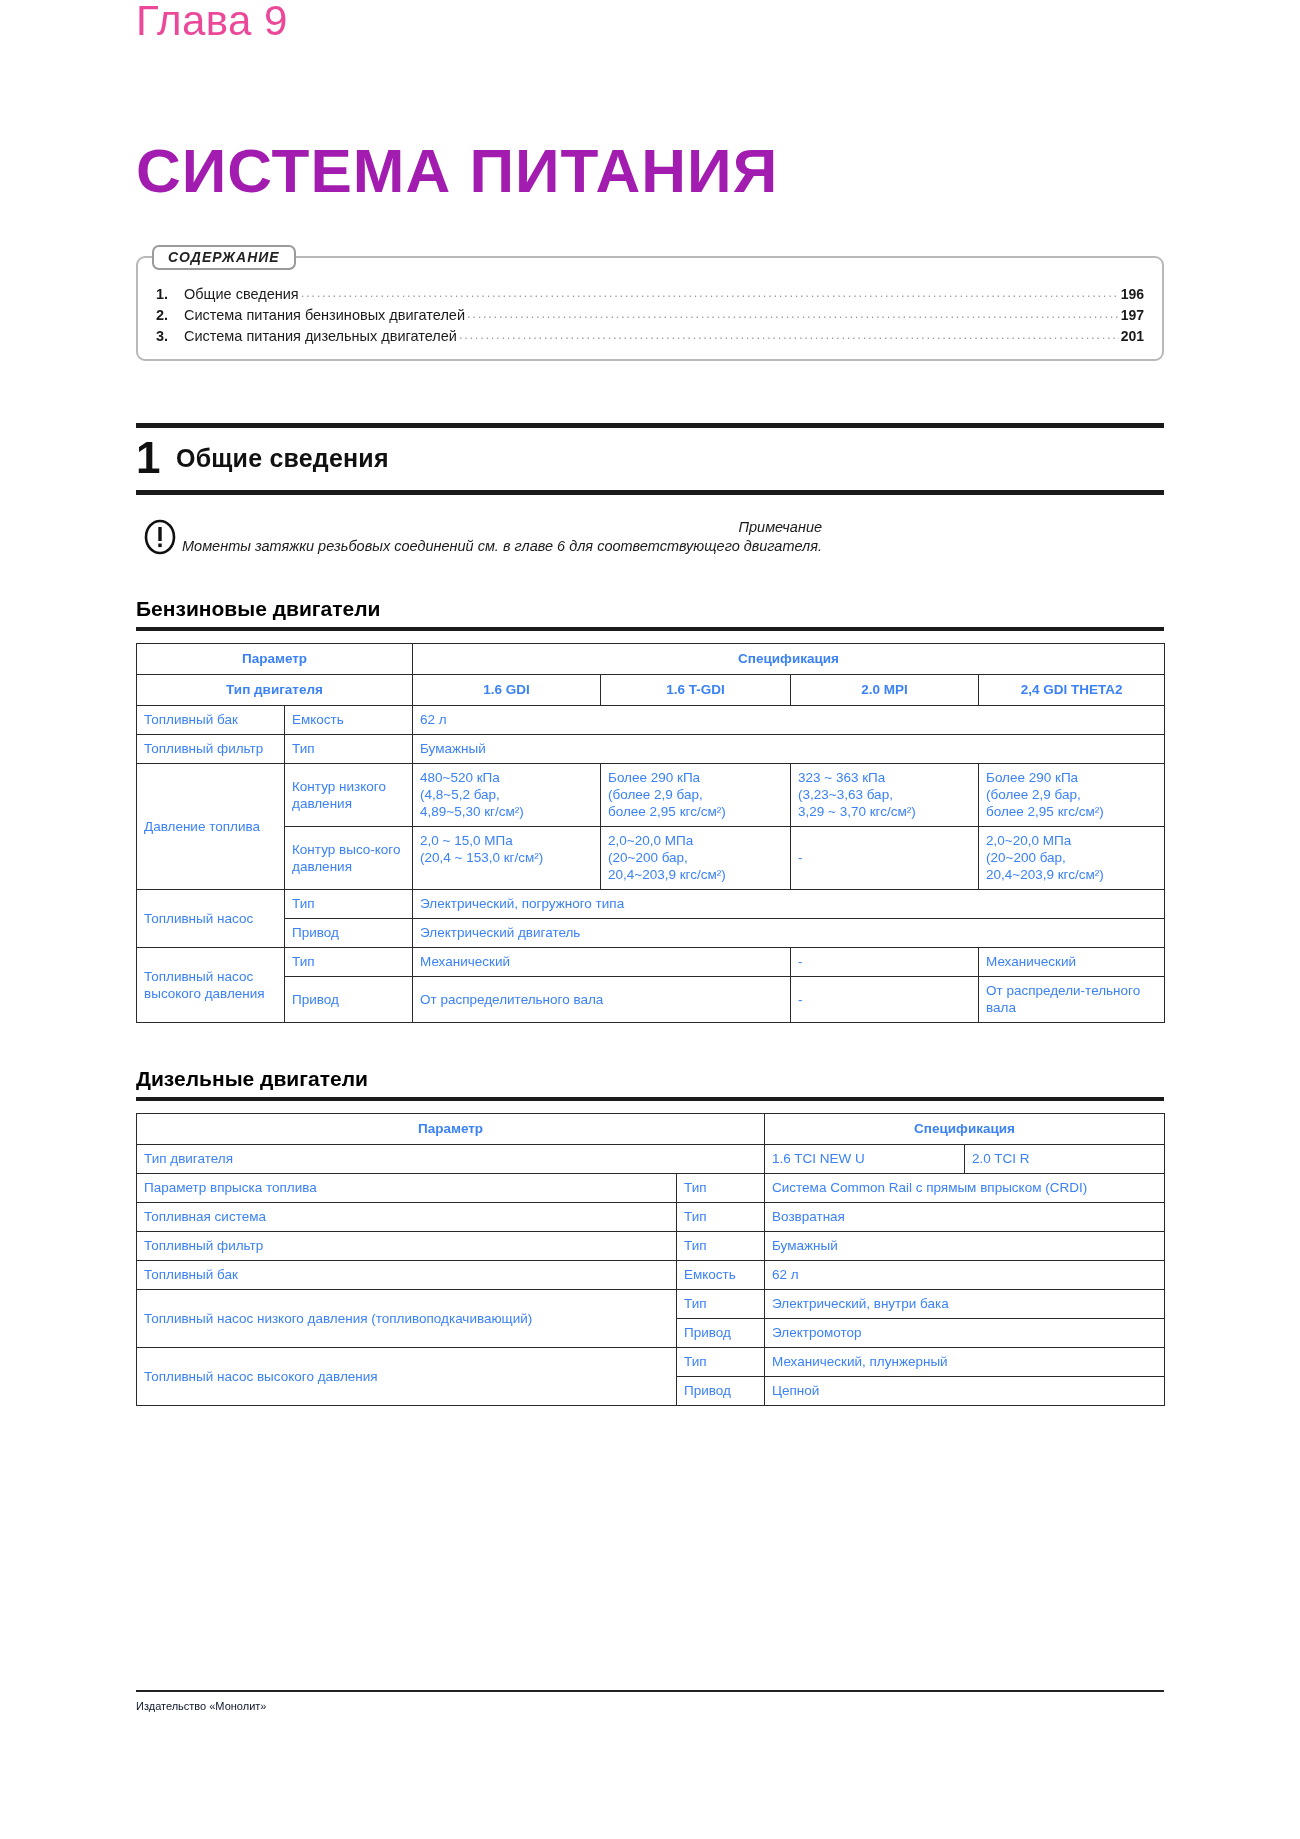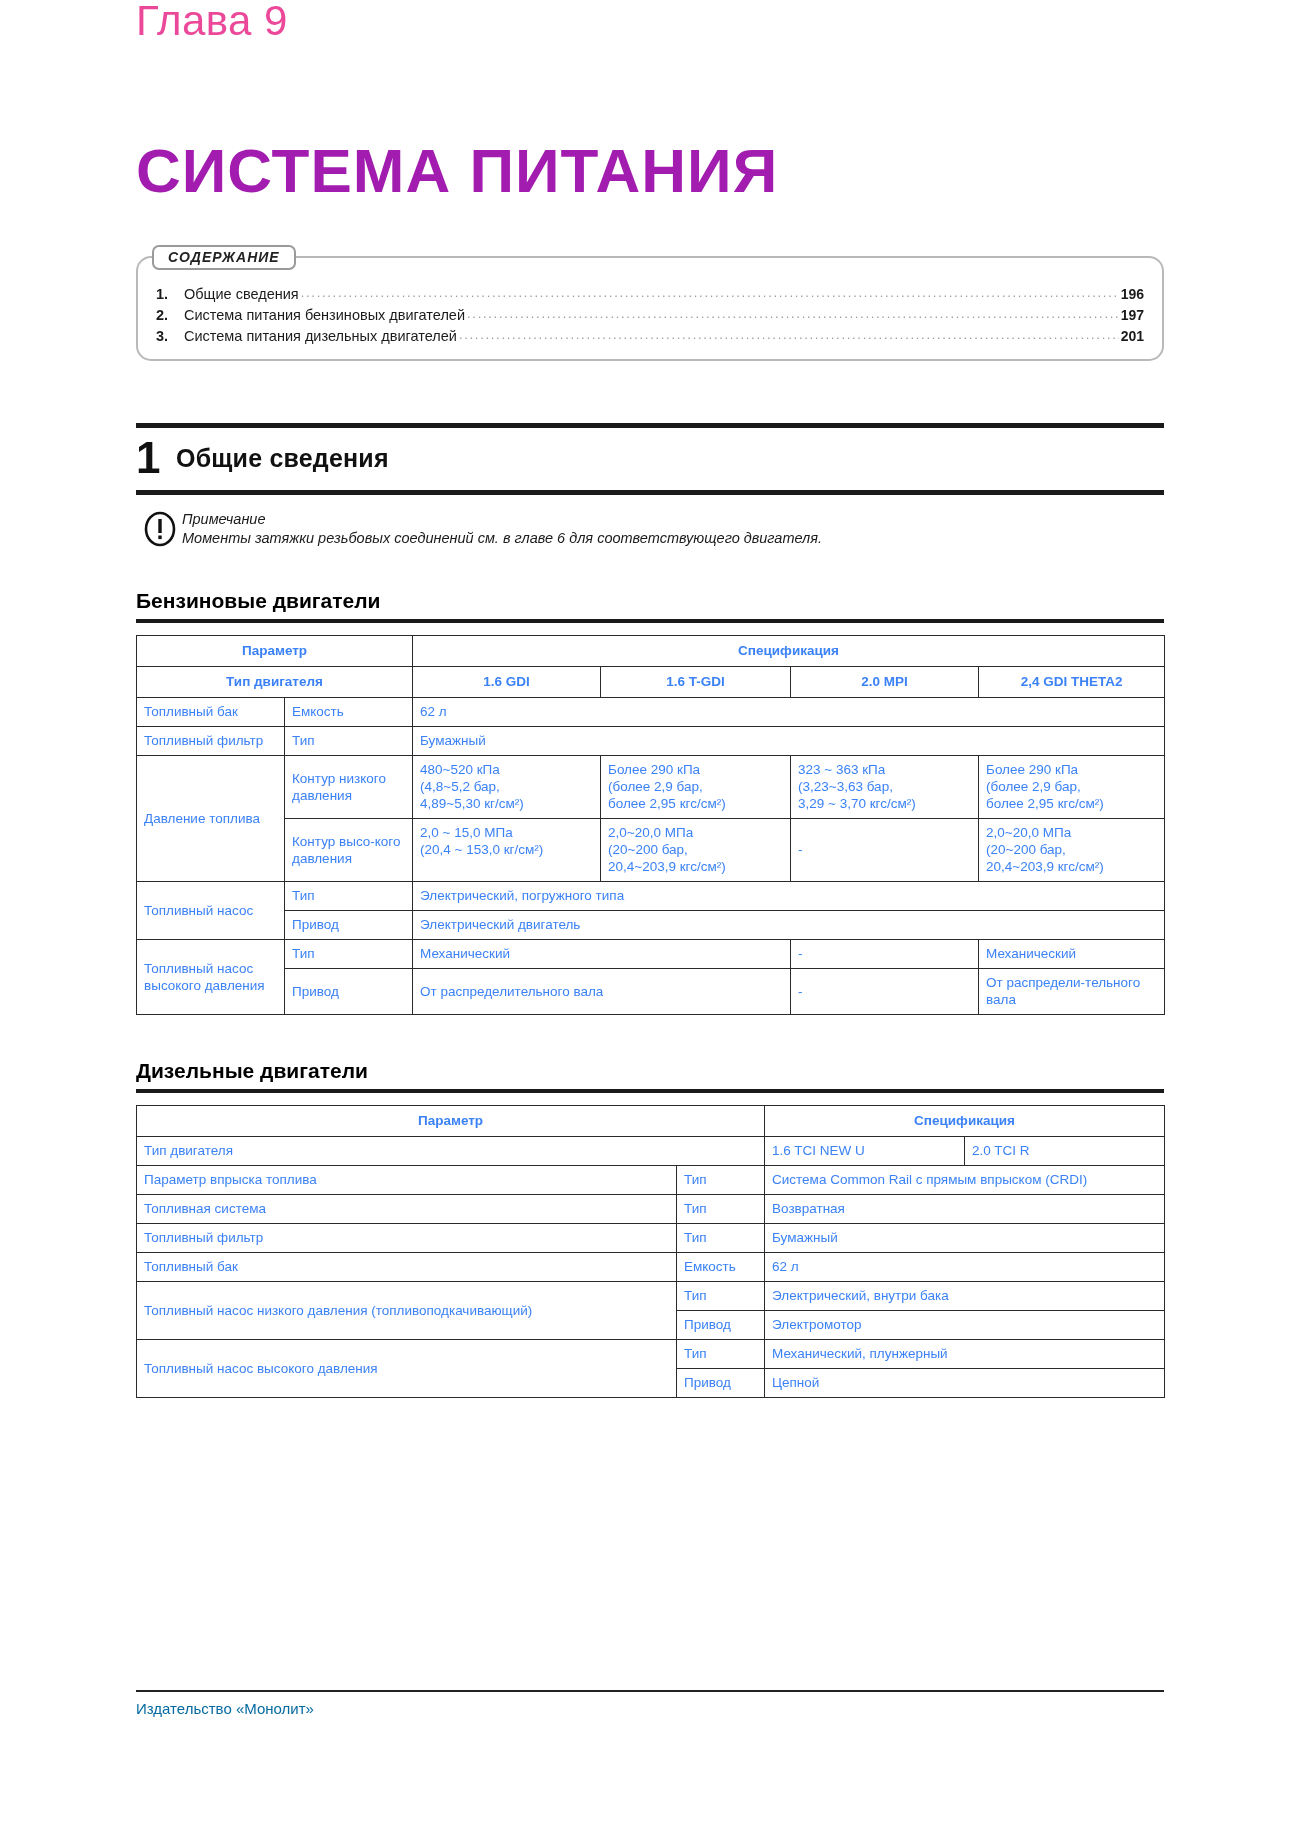--- a/index.html
+++ b/index.html
@@ -44,21 +44,21 @@
     letter-spacing: 1px;
     margin-top: 98px;
     line-height: 1;
     color: #a21caf;
   }
 
   
   .toc {
     margin-top: 54px;
     border: 2px solid #b9b9b9;
-    border-radius: 15px;
+    border-radius: 9px;
     position: relative;
     padding: 26px 18px 12px 18px;
     box-sizing: border-box;
   }
   .toc-tab {
     position: absolute;
     top: -13px;
     left: 14px;
     background: #ffffff;
     border: 2px solid #9a9a9a;
@@ -135,22 +135,23 @@
     font-size: 25px;
     font-weight: 700;
     color: #111;
     letter-spacing: 0.2px;
   }
 
   
   .note {
     display: flex;
     align-items: flex-start;
-    margin-top: 14px;
+    margin-top: 22px;
     padding-left: 2px;
+    text-align: right;
   }
   .note-icon {
     flex: 0 0 44px;
     width: 44px;
     height: 40px;
     display: flex;
     align-items: center;
     justify-content: center;
   }
   .note-icon svg { display: block; }
@@ -219,22 +220,22 @@
     left: 136px;
     top: 1690px;
     width: 1028px;
   }
   .footer-rule {
     border-top: 2px solid #222;
     width: 1028px;
   }
   .footer-text {
     margin-top: 8px;
-    font-size: 15px;
-    color: #0369a1;
+    font-size: 11px;
+    color: #0f172a;
   }
 </style>
 </head>
 <body>
 
 <div class="page">
   <div class="content">
 
     <div class="chapter-label">Глава 9</div>
     <div class="chapter-title">СИСТЕМА ПИТАНИЯ</div>

